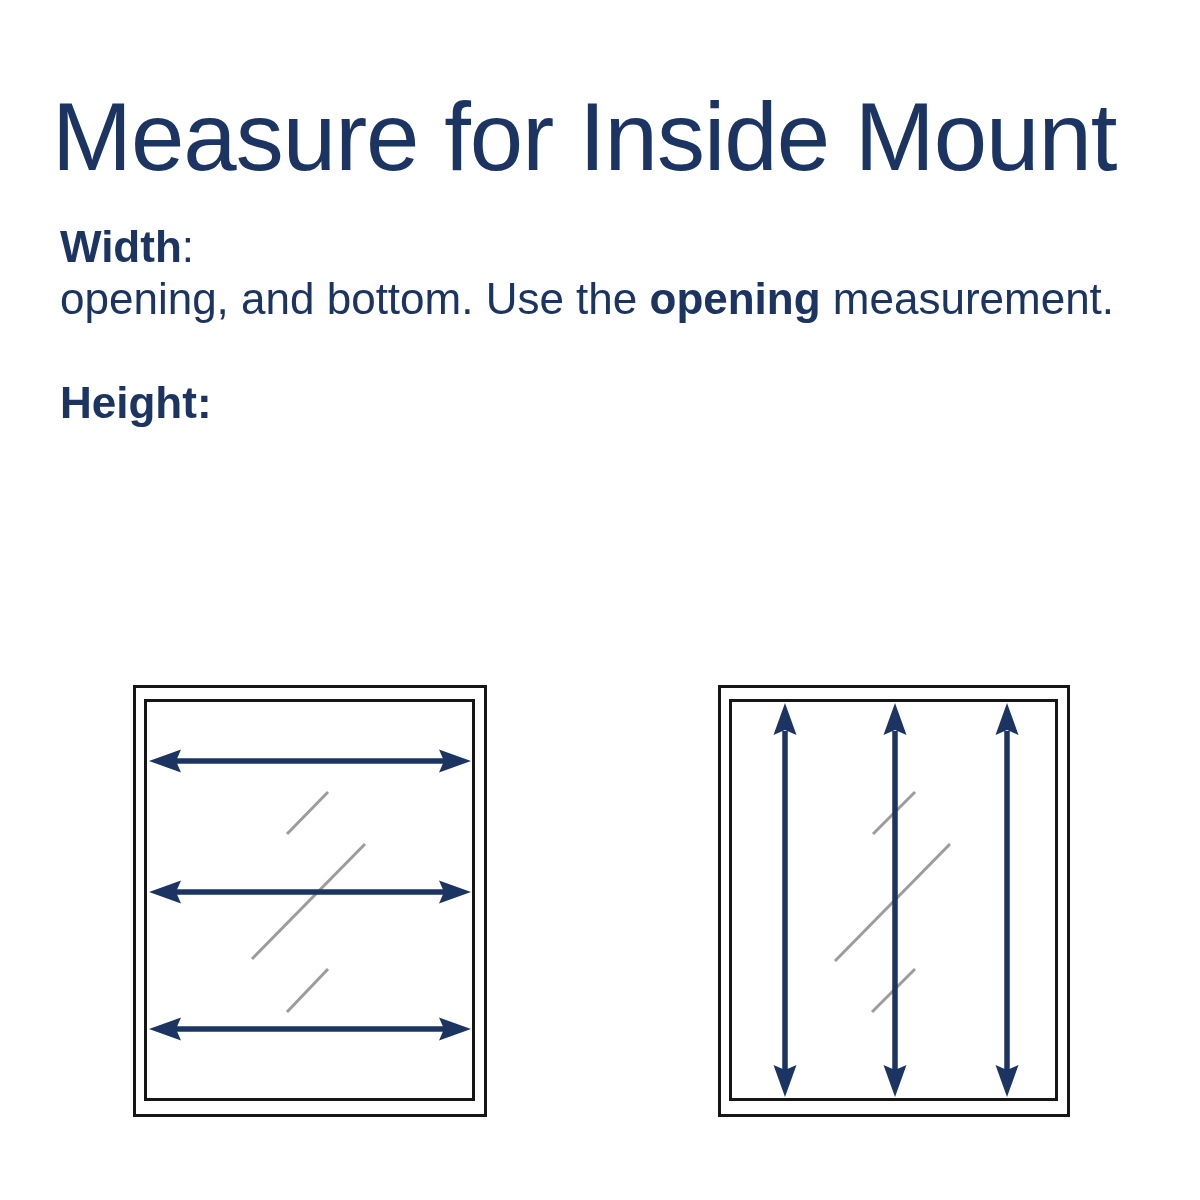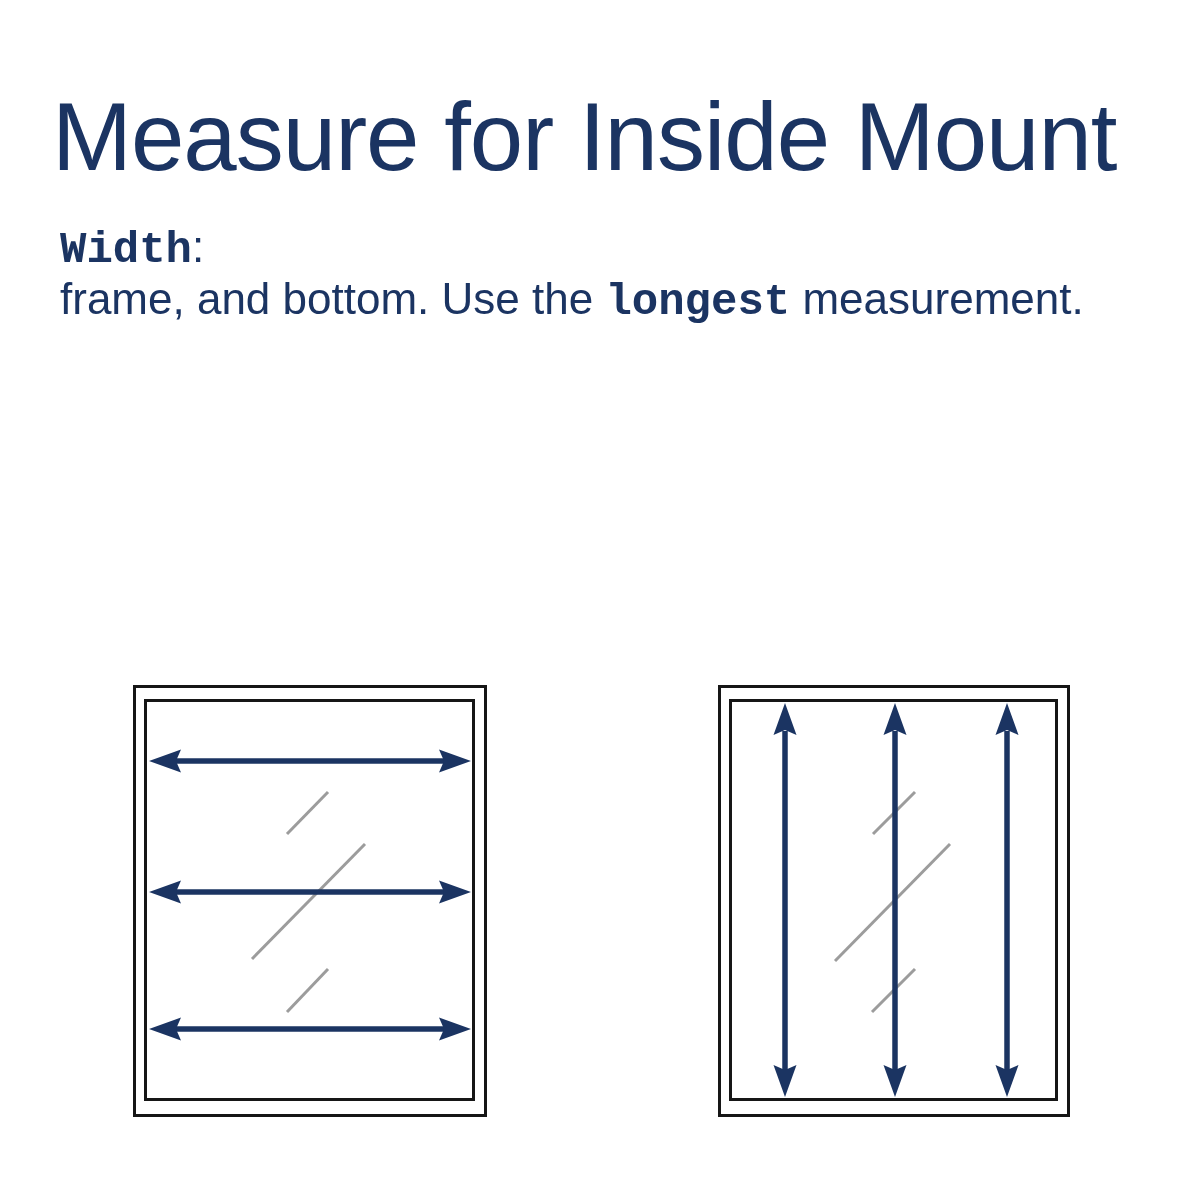--- a/index.html
+++ b/index.html
@@ -17,40 +17,41 @@
     font-size:96px;line-height:1;font-weight:400;
     letter-spacing:-1px;white-space:nowrap;color:var(--navy);
   }
 
   .instructions{
     position:absolute;left:60px;top:221px;
     font-size:44px;line-height:52px;white-space:nowrap;color:var(--navy);
   }
   .instructions .line{height:52px;}
   .instructions .spacer{height:52px;}
-  .b{font-weight:700;font-family:Liberation Mono, monospace;}
+  .b{font-weight:700;}
 
   .diagram{position:absolute;top:685px;}
   .diagram.left{left:133px;}
   .diagram.right{left:718px;}
 
   .frame-rect{fill:#ffffff;stroke:var(--frame-black);stroke-width:3;}
   .glass-line{stroke:var(--glass-gray);stroke-width:3;fill:none;}
   .arrow-shaft{stroke:var(--navy);stroke-width:5.5;fill:none;}
   .arrow-head{fill:var(--navy);stroke:none;}
 </style>
 </head>
 <body>
 
 <h1 class="page-title">Measure for Inside Mount</h1>
 
 <div class="instructions">
   <div class="line"><span class="b">Width</span><span>:</span></div>
-  <div class="line"><span>frame, and bottom. Use the </span><span class="b">longest</span><span> measurement.</span></div>
+  <div class="line"><span>opening, and bottom. Use the </span><span class="b">opening</span><span> measurement.</span></div>
   <div class="spacer"></div>
+  <div class="line b">Height:</div>
 </div>
 
 <svg class="diagram left" width="354" height="432" viewBox="0 0 354 432">
   <rect class="frame-rect" x="1.5" y="1.5" width="351" height="429"></rect>
   <rect class="frame-rect" x="12.5" y="15.5" width="328" height="399"></rect>
 
   <g>
     <line class="glass-line" x1="154" y1="149" x2="195" y2="107"></line>
     <line class="glass-line" x1="119" y1="274" x2="232" y2="159"></line>
     <line class="glass-line" x1="154" y1="327" x2="195" y2="284"></line>

